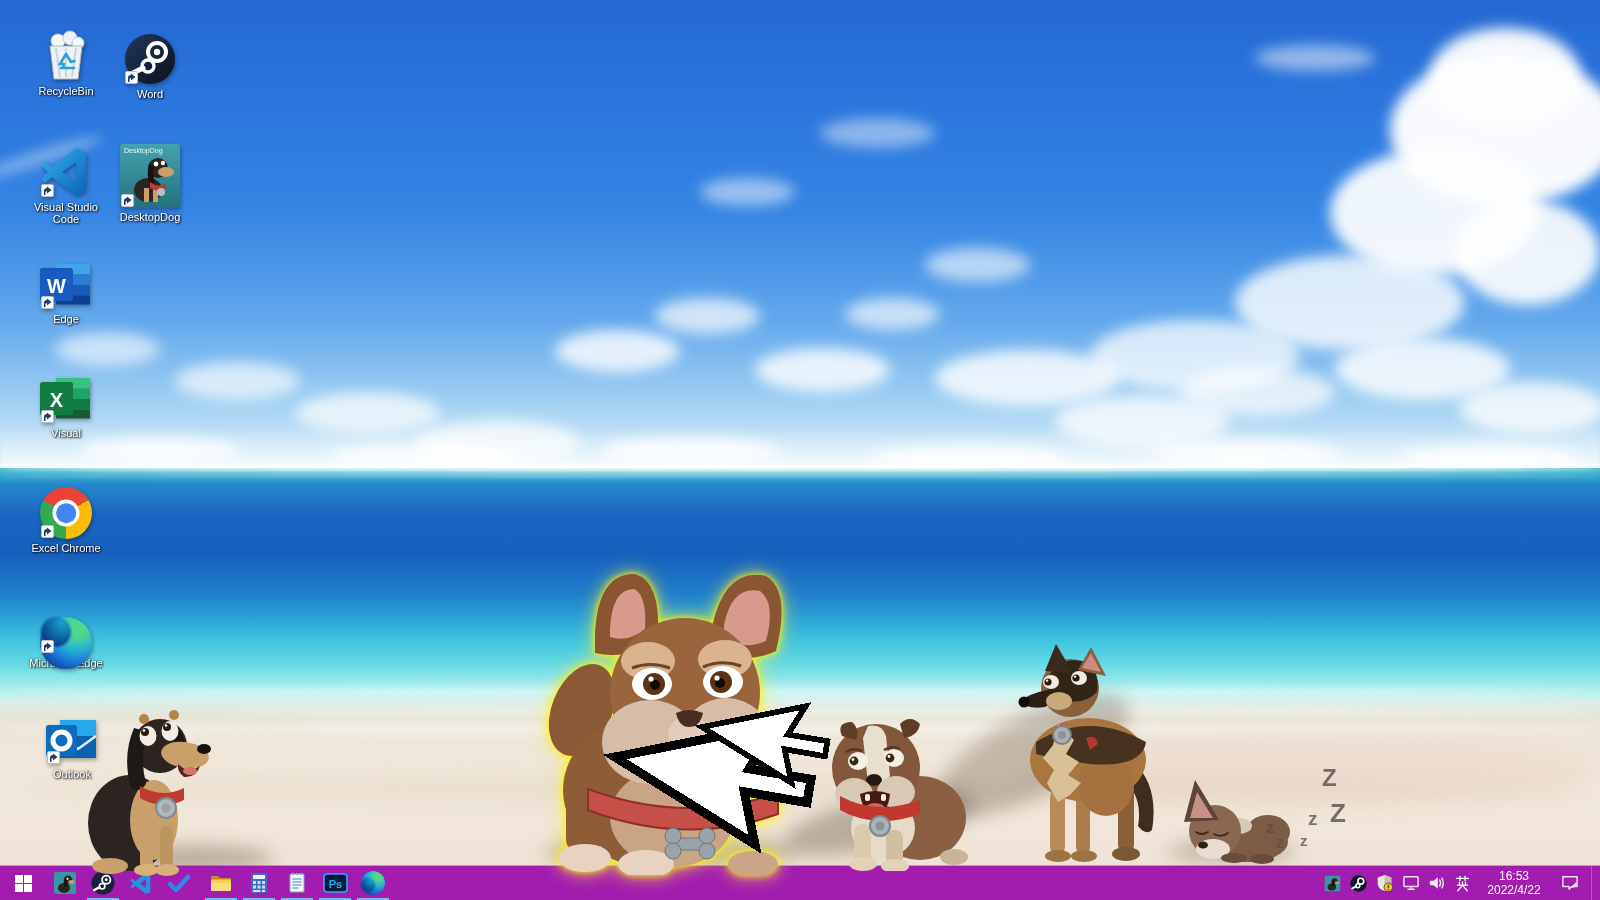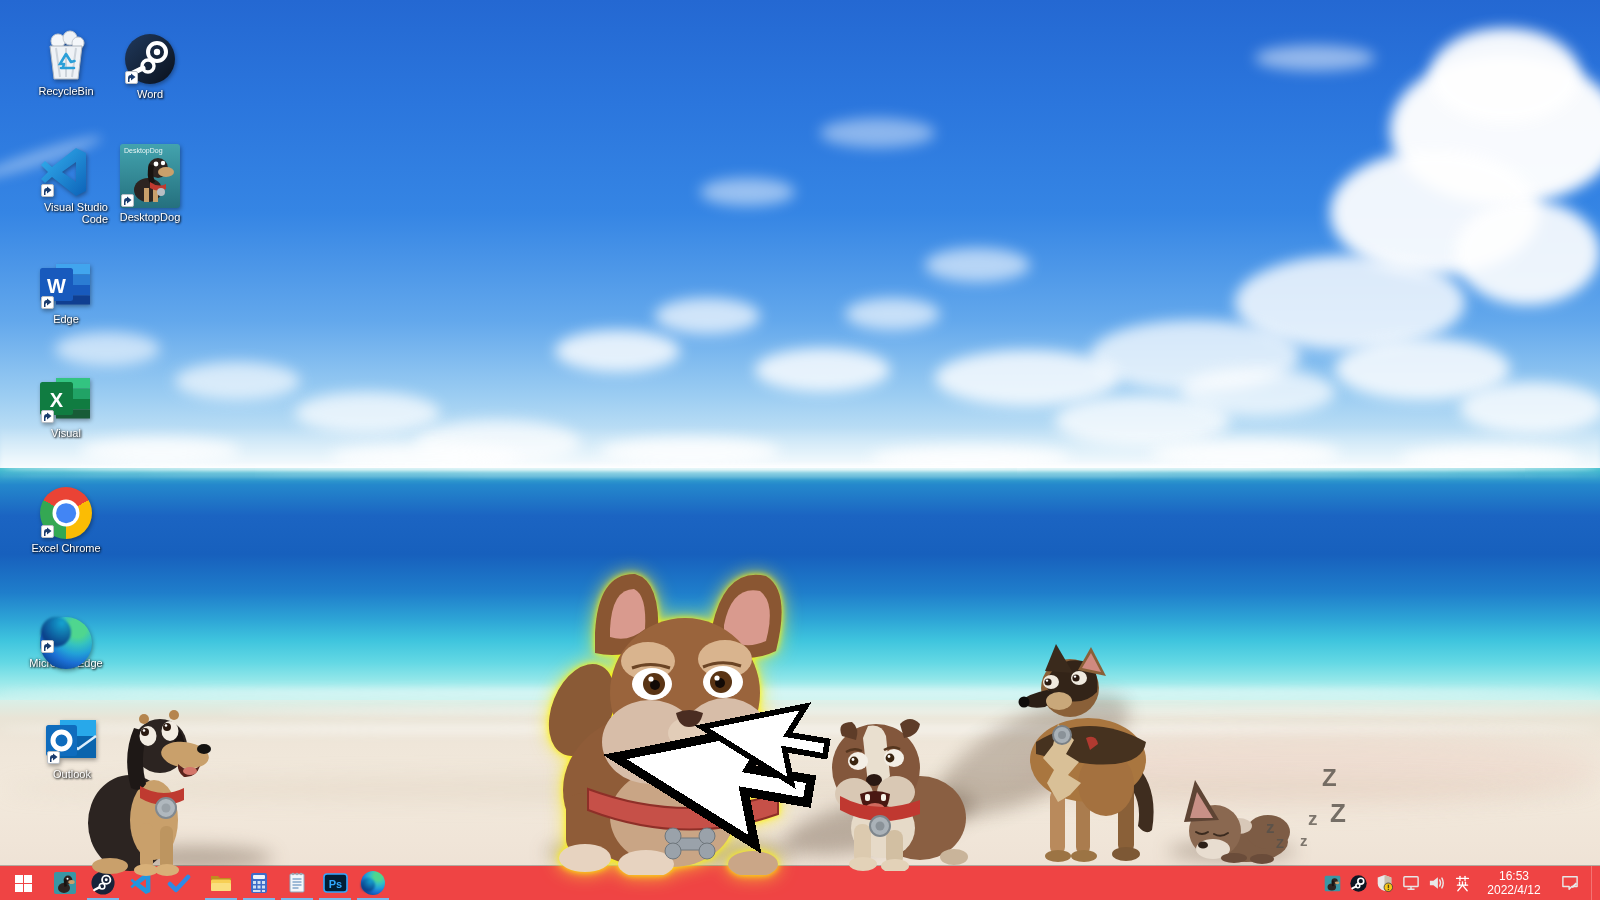--- a/index.html
+++ b/index.html
@@ -14,39 +14,39 @@
   .cl{position:absolute;background:#fff;border-radius:50%;filter:blur(7px);}
   #sea{left:0;top:468px;width:1600px;height:240px;
     background:linear-gradient(180deg,#49c2cf 0%,#2488cc 7%,#1b64c2 20%,#1760bd 36%,#1f7ecb 52%,#2da4d6 63%,#3fc5de 72%,#63d8e4 81%,#97e8ea 89%,#c6f2ee 96%,#dff5ef 100%);}
   #sand{left:0;top:700px;width:1600px;height:200px;
     background:linear-gradient(180deg,#d9efe7 0%,#e9e4d6 9%,#efe6d9 22%,#f2e9dc 45%,#f0e5d8 70%,#ecdfd2 100%);}
   .foam{position:absolute;background:#fff;border-radius:50%;}
 
   
   .di{position:absolute;width:84px;display:flex;flex-direction:column;align-items:center;gap:3px;z-index:10;cursor:default;}
   .di .art{width:52px;height:52px;position:relative;filter:drop-shadow(1px 2px 2px rgba(0,0,0,.35));}
-  .di .lbl{font-size:11px;line-height:12px;color:#fff;text-align:right;max-width:84px;
+  .di .lbl{font-size:11px;line-height:12px;color:#fff;text-align:center;max-width:84px;
     text-shadow:1px 1px 2px rgba(0,0,0,.95),0 0 3px rgba(0,0,0,.7);}
   .shortcut{position:absolute;left:1px;bottom:1px;width:13px;height:13px;background:#fff;
     border-radius:2px;border:1px solid #b9bfc6;box-sizing:border-box;}
   .shortcut svg{position:absolute;left:1px;top:1px;}
   .icon-chrome{width:100%;height:100%;border-radius:50%;position:relative;
     background:conic-gradient(from -60deg,#ea4335 0 120deg,#fbbc04 120deg 240deg,#34a853 240deg 360deg);}
   .icon-chrome::before{content:"";position:absolute;left:50%;top:50%;width:52%;height:52%;
     transform:translate(-50%,-50%);background:#fff;border-radius:50%;}
   .icon-chrome::after{content:"";position:absolute;left:50%;top:50%;width:38%;height:38%;
     transform:translate(-50%,-50%);background:#4285f4;border-radius:50%;}
   .icon-edge{width:100%;height:100%;border-radius:50%;
     background:radial-gradient(circle at 72% 22%,#4fd68f 0 16%,#35c2c0 30%,#22a1d8 46%,#1b6fd4 63%,#0c4da2 80%,#0a3e85 100%);}
   .icon-edge::after{content:"";display:block;width:58%;height:58%;margin:28% 0 0 2%;
     border-radius:50%;background:radial-gradient(circle at 70% 20%,rgba(18,160,210,.9),rgba(10,62,133,.95) 70%);
     filter:blur(1px);}
 
   
-  #taskbar{left:0;top:866px;width:1600px;height:34px;background:#ef4444;z-index:50;
+  #taskbar{left:0;top:866px;width:1600px;height:34px;background:#a21caf;z-index:50;
     display:flex;align-items:stretch;box-shadow:0 -1px 0 rgba(0,0,0,.25);}
   .tb-slot{width:38px;height:34px;display:flex;align-items:center;justify-content:center;position:relative;}
   .tb-slot.start{width:46px;}
   .tb-slot.running::after{content:"";position:absolute;left:3px;right:3px;bottom:0;height:2.5px;background:#7ab8ea;}
   #tb-spacer{width:4px;}
   #tray{margin-left:auto;display:flex;align-items:center;gap:7px;padding-right:2px;}
   .tray-ic{width:19px;height:22px;display:flex;align-items:center;justify-content:center;}
   #clock{color:#fff;font-size:12px;line-height:14px;text-align:center;padding:0 6px;min-width:58px;}
   #action-center{width:28px;height:34px;display:flex;align-items:center;justify-content:center;}
   #show-desktop{width:6px;height:34px;border-left:1px solid rgba(255,255,255,.25);}
@@ -596,21 +596,21 @@
             <line x1="6.5" y1="8.5" x2="6.5" y2="12"></line>
             <line x1="13.5" y1="8.5" x2="13.5" y2="12"></line>
           <line x1="10" y1="8" x2="10" y2="12"></line>
             <line x1="10" y1="12" x2="4.5" y2="18.5"></line>
             <line x1="10" y1="12" x2="15.5" y2="18.5"></line>
         </g>
       </svg>
     </div>
     <div id="clock">
       <div>16:53</div>
-      <div>2022/4/12</div>
+      <div>2022/4/22</div>
     </div>
     <div id="action-center">
       <svg width="18" height="16" viewBox="0 0 20 18">
         <path d="M2,2 h16 v11 h-6 l-3,3 v-3 H2 Z" fill="none" stroke="#e8e8e8" stroke-width="1.6" stroke-linejoin="round"></path>
         <path d="M12.5,12.5 l4,-4 1.5,1.5 -4,4 -2,.5 Z" fill="#e8e8e8"></path>
       </svg>
     </div>
     <div id="show-desktop"></div>
   </div>
 </div>

